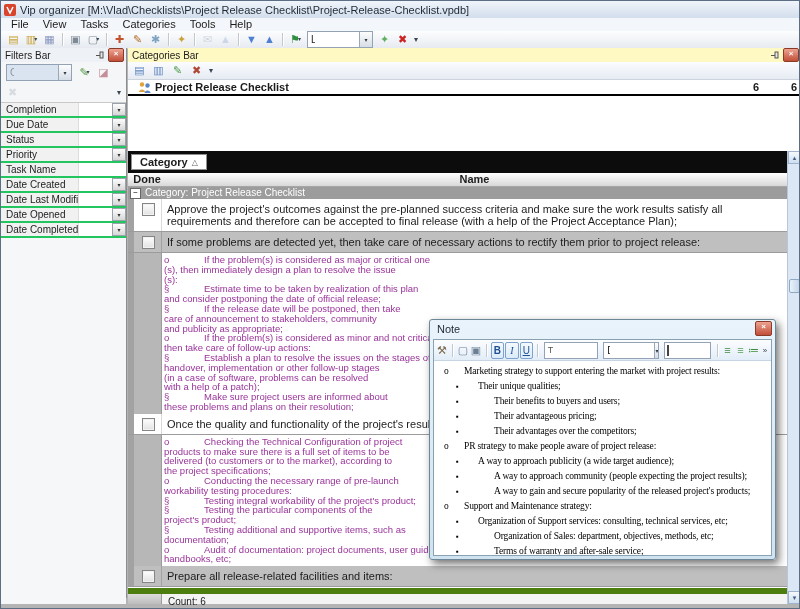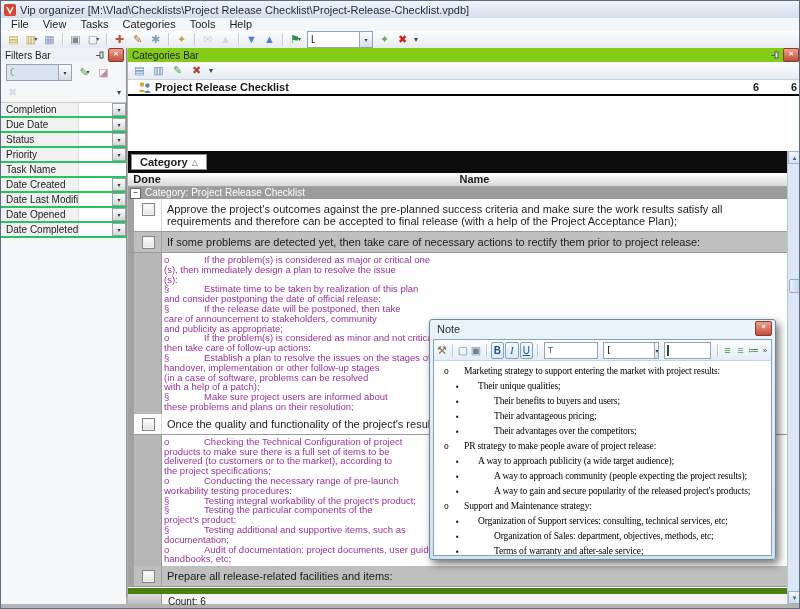--- a/index.html
+++ b/index.html
@@ -50,21 +50,21 @@
   .frows{border-top:1px solid #c9c9c9;}
   .frow{display:flex;height:15px;background:#0f172a;border-bottom:2px solid #22c55e;box-sizing:border-box;}
   .flabel{width:72px;padding:1px 0 0 5px;font-size:10px;background:#f1f1f1;
     border-right:1px solid #ddd;white-space:nowrap;overflow:hidden;}
   .fval{flex:1;background:#fff;}
   .fdd{width:14px;background:linear-gradient(#fdfdfd,#d7d7d7);border:1px solid #9aa2ac;
     font-size:6px;text-align:center;line-height:12px;color:#333;box-sizing:border-box;}
   .fempty{height:366px;background:#f6f7f8;}
   
   .cats{position:absolute;left:127px;top:47px;width:673px;height:103px;background:#fff;}
-  .cats .phdr{background:#84cc16;}
+  .cats .phdr{background:#fef9c3;}
   .ctb{display:flex;align-items:center;gap:2px;padding:1px 3px;height:15px;
     background:linear-gradient(#fbfcfe,#e6ebf3);border-bottom:1px solid #cdd4de;}
   .colhead{position:relative;height:12px;background:linear-gradient(#fefefe,#dfe2e7);
     border-bottom:1px solid #b9b9b9;font-size:10px;}
   .colhead .cu{position:absolute;left:573px;width:62px;text-align:center;border-left:1px solid #c2c8d2;}
   .colhead .ct{position:absolute;left:636px;width:36px;text-align:center;border-left:1px solid #c2c8d2;}
   .catrow{position:relative;height:14px;border-bottom:2px solid #000;display:flex;align-items:center;font-size:11px;}
   .catrow .cname{font-weight:bold;margin-left:4px;}
   .catrow .vu{position:absolute;left:573px;width:58px;text-align:right;font-weight:bold;}
   .catrow .vt{position:absolute;left:636px;width:33px;text-align:right;font-weight:bold;}

